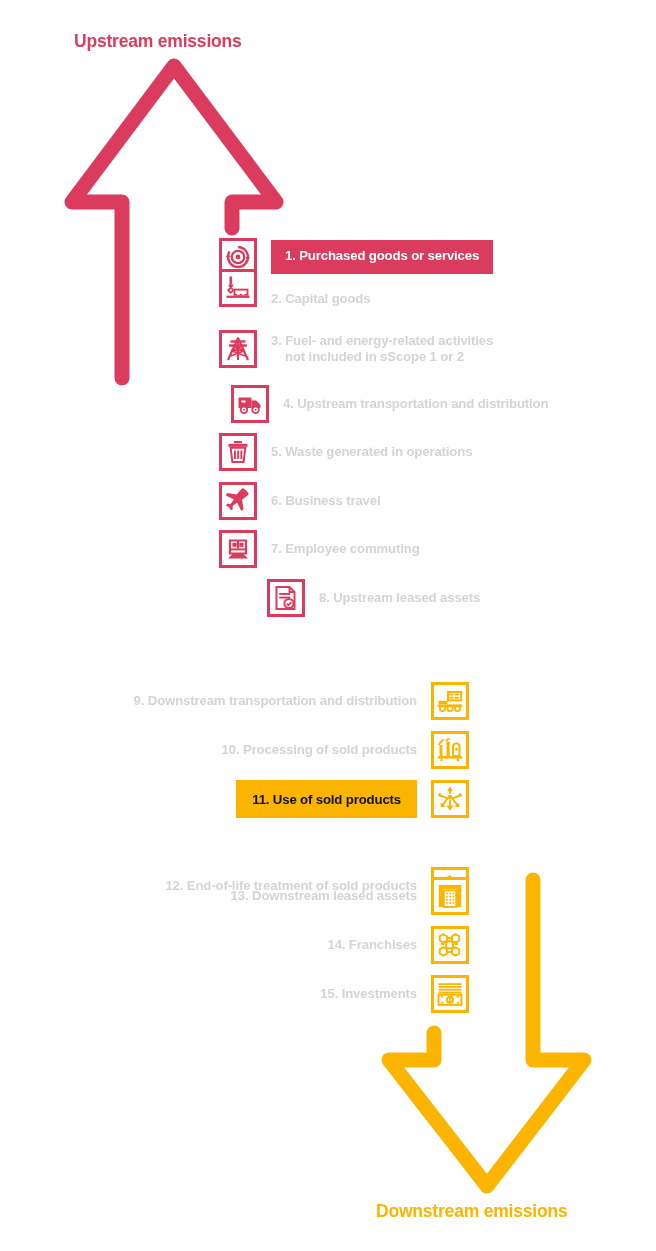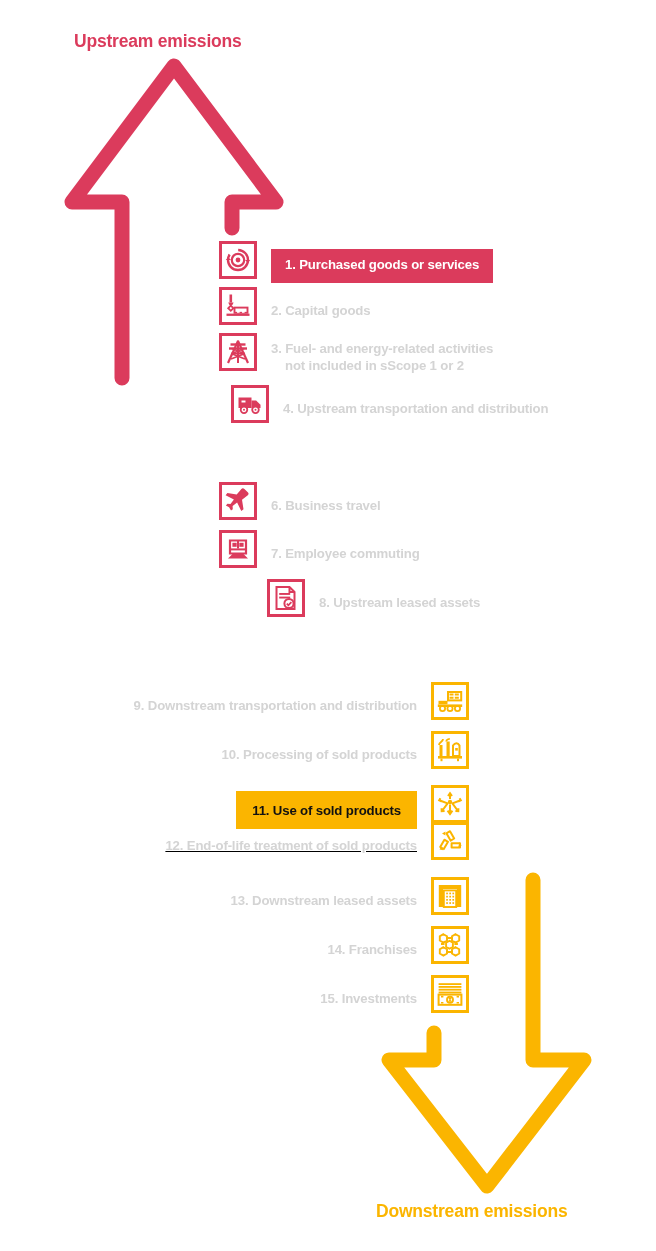--- a/index.html
+++ b/index.html
@@ -43,21 +43,20 @@
   .row-down .icon-box{border-color:#FBB500;}
   .icon-box svg{display:block;}
 
   .label{
     font-size:13.2px;
     color:#D4D4D4;
     font-weight:bold;
     letter-spacing:-0.15px;
     white-space:pre;
     line-height:16.5px;
-    margin-top:11px;
   }
   .row-up .label{margin-left:14px;}
   .row-down .label{margin-right:14px;text-align:right;}
 
   .label.badge{
     color:#ffffff;
     background:#DB3B5C;
     padding:8px 14px 9px 14px;
     margin-left:14px;
     font-weight:bold;
@@ -65,33 +64,33 @@
   .row-down .label.badge{
     color:#111111;
     background:#FBB500;
     margin-right:14px;
     margin-left:0;
     padding:12px 16px 9px 16px;
   }
 
   
   #row-1{top:238px;}
-  #row-2{top:287px;}
+  #row-2{top:269px;align-items:flex-end;}
   #row-3{top:330px;}
   #row-4{top:385px;padding-left:12px;}
   #row-5{top:433px;}
   #row-6{top:482px;}
   #row-7{top:530px;}
   #row-8{top:579px;padding-left:48px;}
 
   
   #row-9{top:682px;align-items:center;}
   #row-10{top:731px;}
   #row-11{top:780px;}
-  #row-12{top:822px;text-decoration:underline;}
+  #row-12{top:867px;}
   #row-13{top:877px;}
   #row-14{top:926px;}
   #row-15{top:975px;}
 </style>
 </head>
 <body>
 
 <div class="stage">
 
   <svg class="arrow-svg" viewBox="0 0 656 1251">
@@ -158,20 +157,33 @@
         <circle cx="7" cy="18.8" r="3.3" fill="#fff" stroke="#DB3B5C" stroke-width="1.8"></circle>
         <circle cx="18.5" cy="18.8" r="3.3" fill="#fff" stroke="#DB3B5C" stroke-width="1.8"></circle>
         <circle cx="7" cy="18.8" r="1" fill="#DB3B5C"></circle>
         <circle cx="18.5" cy="18.8" r="1" fill="#DB3B5C"></circle>
         <path d="M4.5 9.5 h4 v2 h-4 Z" fill="#fff"></path>
       </svg>
     </span>
     <span class="label">4. Upstream transportation and distribution</span>
   </div>
 
+  <div class="row row-up" id="row-5">
+    <span class="icon-box">
+      <svg width="26" height="26" viewBox="0 0 26 26">
+        <rect x="9" y="2" width="8" height="2.2" fill="#DB3B5C"></rect>
+        <rect x="3.5" y="4.8" width="19" height="3" fill="#DB3B5C"></rect>
+        <path d="M5.6 8.8 h14.8 l-1.8 14.2 h-11.2 Z" fill="none" stroke="#DB3B5C" stroke-width="2"></path>
+        <rect x="9" y="11.5" width="1.9" height="8.5" fill="#DB3B5C"></rect>
+        <rect x="12.2" y="11.5" width="1.9" height="8.5" fill="#DB3B5C"></rect>
+        <rect x="15.4" y="11.5" width="1.9" height="8.5" fill="#DB3B5C"></rect>
+      </svg>
+    </span>
+    <span class="label">5. Waste generated in operations</span>
+  </div>
 
   <div class="row row-up" id="row-6">
     <span class="icon-box">
       <svg width="26" height="26" viewBox="0 0 26 26">
         <path d="M22.8 4.2 c1 1 1 2.2 0 3 l-5.8 4.6 l1.5 9.4 l-2.2 1.8 l-4.2 -8.4 l-4.5 3.4 l0.2 3.2 l-1.8 1.4 l-1.9 -3.3 l-3.2 -1.9 l1.5 -1.7 l3.1 0.3 l3.4 -4.5 l-8.3 -4.3 l1.8 -2.1 l9.3 1.5 l4.7 -5.7 c0.9 -1 2 -1 3 0 Z" fill="#DB3B5C"></path>
       </svg>
     </span>
     <span class="label">6. Business travel</span>
   </div>
 

